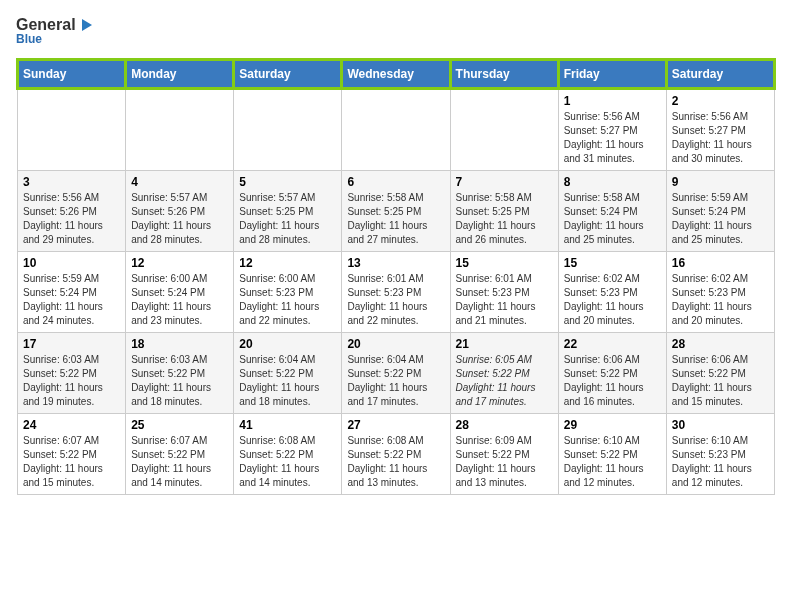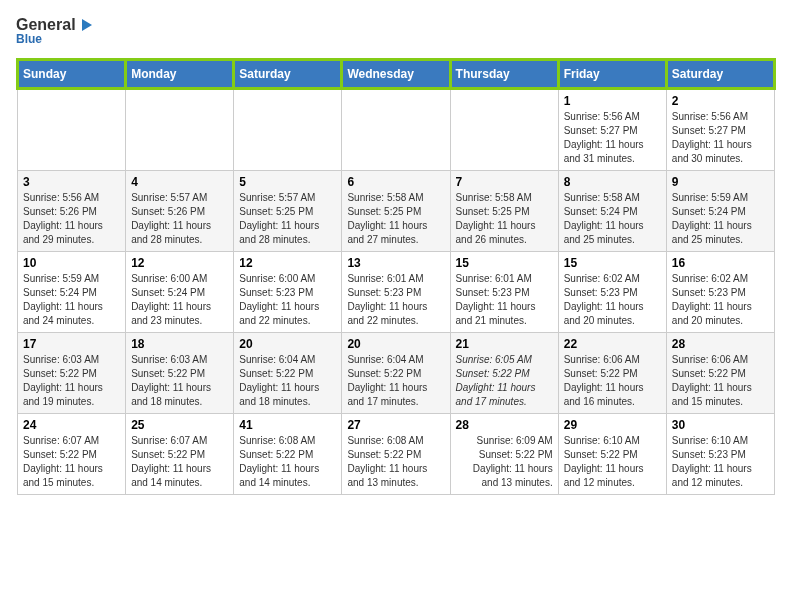--- a/index.html
+++ b/index.html
@@ -280,21 +280,21 @@
 Daylight: 11 hours and 14 minutes.</div>
         </td>
         <td>
           <span class="day-number">27</span>
           <div class="day-info" style="white-space: pre-line;">Sunrise: 6:08 AM
 Sunset: 5:22 PM
 Daylight: 11 hours and 13 minutes.</div>
         </td>
         <td>
           <span class="day-number">28</span>
-          <div class="day-info" style="white-space: pre-line; text-align: right;">Sunrise: 6:09 AM
+          <div class="day-info" style="white-space: pre-line;">Sunrise: 6:09 AM
 Sunset: 5:22 PM
 Daylight: 11 hours and 13 minutes.</div>
         </td>
         <td>
           <span class="day-number">29</span>
           <div class="day-info" style="white-space: pre-line;">Sunrise: 6:10 AM
 Sunset: 5:22 PM
 Daylight: 11 hours and 12 minutes.</div>
         </td>
         <td>

